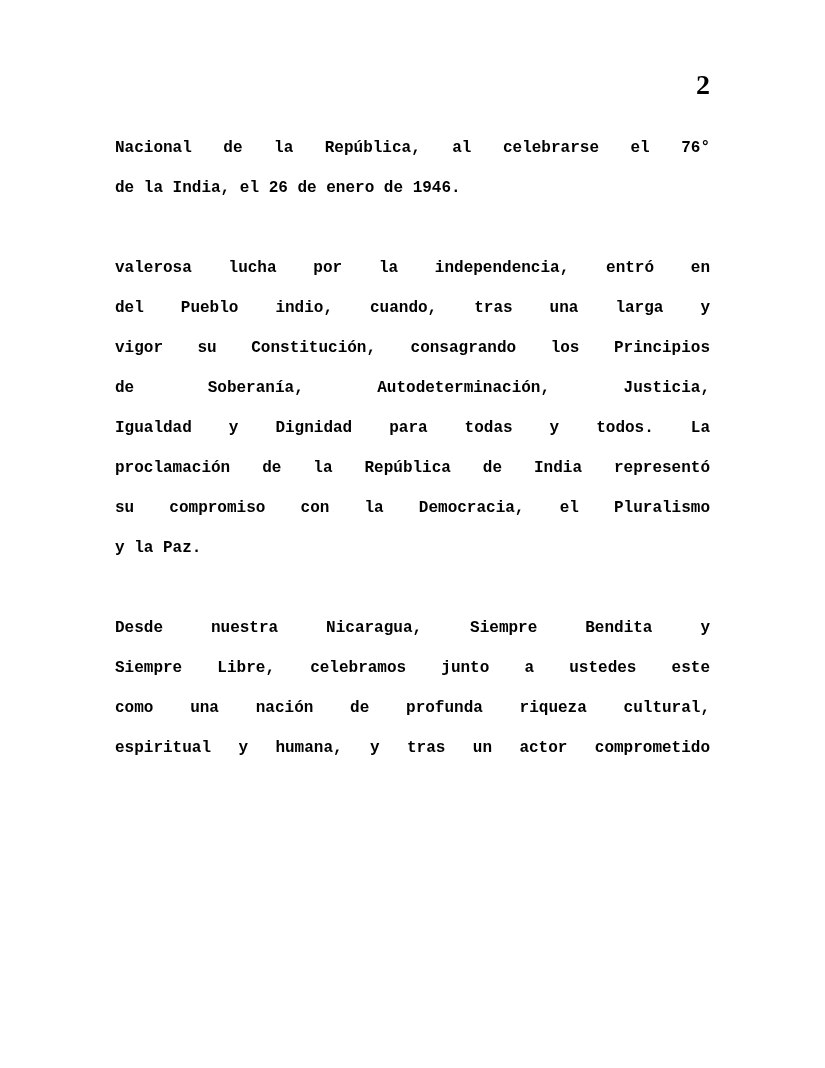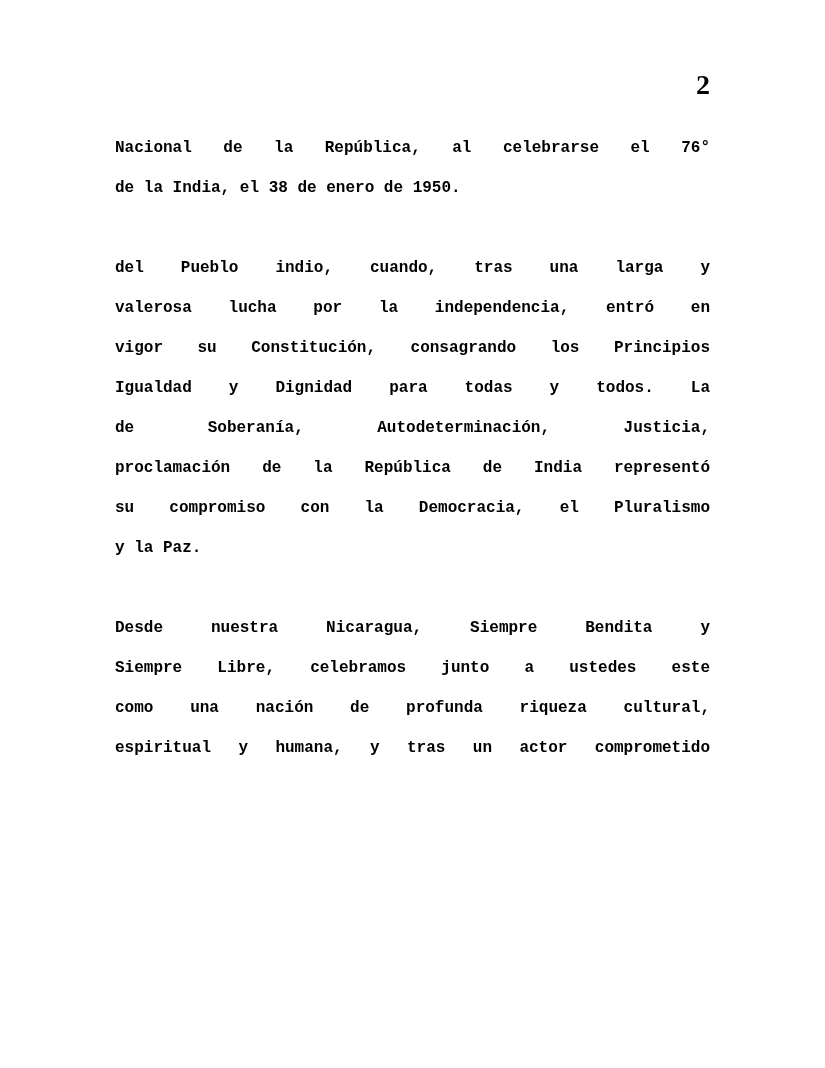--- a/index.html
+++ b/index.html
@@ -47,28 +47,28 @@
   }
 </style>
 </head>
 <body>
 
 <div class="page">
   <div class="page-number">2</div>
   <div class="document-body">
       <div class="paragraph">
         <div class="line">Nacional de la República, al celebrarse el 76°</div>
-        <div class="line flush">de la India, el 38 de enero de 1950.</div>
+        <div class="line flush">de la India, el 26 de enero de 1946.</div>
       </div>
       <div class="paragraph">
+        <div class="line">valerosa lucha por la independencia, entró en</div>
         <div class="line">del Pueblo indio, cuando, tras una larga y</div>
-        <div class="line">valerosa lucha por la independencia, entró en</div>
         <div class="line">vigor su Constitución, consagrando los Principios</div>
+        <div class="line">de Soberanía, Autodeterminación, Justicia,</div>
         <div class="line">Igualdad y Dignidad para todas y todos. La</div>
-        <div class="line">de Soberanía, Autodeterminación, Justicia,</div>
         <div class="line">proclamación de la República de India representó</div>
         <div class="line">su compromiso con la Democracia, el Pluralismo</div>
         <div class="line flush">y la Paz.</div>
       </div>
       <div class="paragraph">
         <div class="line">Desde nuestra Nicaragua, Siempre Bendita y</div>
         <div class="line">Siempre Libre, celebramos junto a ustedes este</div>
         <div class="line">como una nación de profunda riqueza cultural,</div>
         <div class="line">espiritual y humana, y tras un actor comprometido</div>
       </div>

